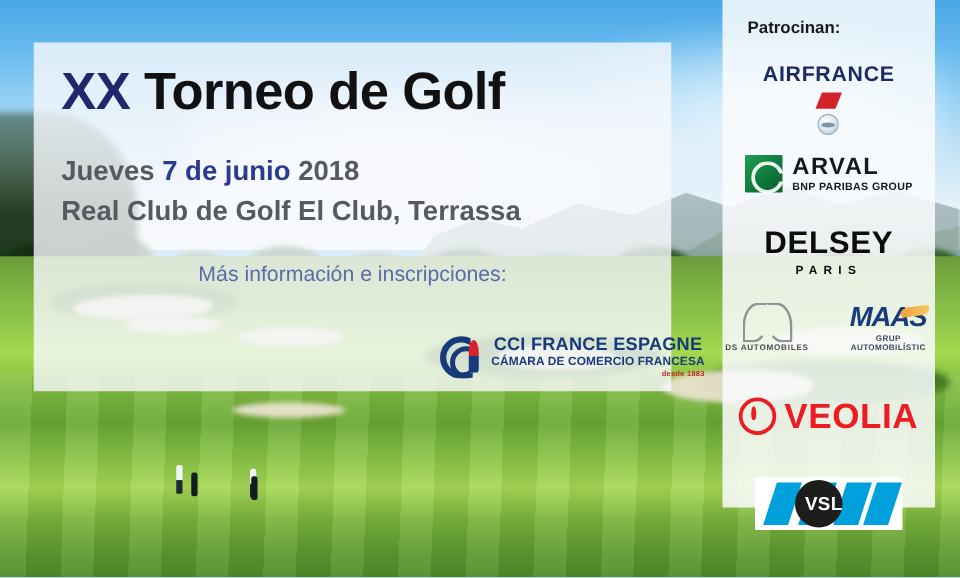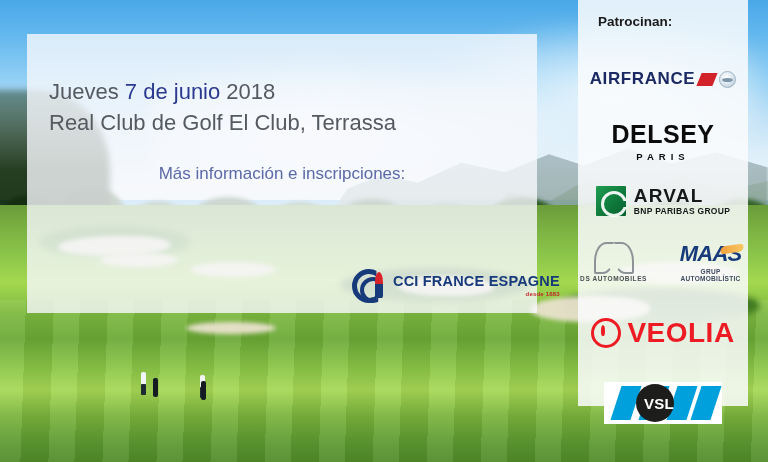--- a/index.html
+++ b/index.html
@@ -141,21 +141,21 @@
     letter-spacing: -0.5px;
     color: #111111;
     white-space: nowrap;
   }
   .headline .xx { color: #25256e; }
   .subline {
     margin-top: 26px;
     font-size: 22px;
     line-height: 1.42;
     color: #555a60;
-    font-weight: normal;
+    font-weight: bold;
     white-space: nowrap;
   }
   .subline .accent { color: #2b3a8f; }
   .contact {
     margin-top: 24px;
     font-size: 17px;
     line-height: 1.45;
     color: #55575c;
   }
   .contact .lead { color: #5b6aa8; text-align: center; }
@@ -227,21 +227,21 @@
     height: 56px;
   }
   .sp-af   { margin-top: 22px; }
   .sp-arv  { margin-top: 4px;  }
   .sp-del  { margin-top: 6px;  }
   .sp-cars { margin-top: 4px; gap: 24px; }
   .sp-veo  { margin-top: 16px; }
   .sp-vsl  { margin-top: 14px; }
 
   
-  .af-wrap { display:flex; align-items:center; gap:4px; }
+  .af-wrap { display:flex; align-items:center; gap:4px;flex-direction:column; }
   .af-text {
     font-size: 17px; font-weight: bold; color: #1b2a63;
     letter-spacing: .6px;
   }
   .af-stripe {
     width: 16px; height: 13px; background: #d2232a;
     transform: skewX(-22deg);
   }
   .af-globe {
     width: 15px; height: 15px; border-radius: 50%;
@@ -368,70 +368,74 @@
     <div class="bag" style="left:153px; top:378px;"></div>
     <div class="golfer" style="left:200px; top:375px;">
       <div class="g-body"></div>
       <div class="g-legs"></div>
     </div>
     <div class="bag" style="left:201px; top:381px;"></div>
   </div>
 
   <div class="info-panel">
 
+    <h1 class="headline">
+      <span class="xx">XX</span><span> Torneo de Golf</span>
+    </h1>
 
     <div class="subline">
       <div><span>Jueves </span><span class="accent">7 de junio</span><span> 2018</span></div>
       <div>Real Club de Golf El Club, Terrassa</div>
     </div>
 
     <div class="contact">
       <div class="lead">Más información e inscripciones:</div>
     </div>
 
     <div class="cci-logo">
       <div class="cci-mark">
         <div class="cci-c-outer"></div>
         <div class="cci-c-inner"></div>
         <div class="cci-flame"></div>
       </div>
       <div class="cci-txt">
         <div class="cci-t1">CCI FRANCE ESPAGNE</div>
+        <div class="cci-t2">CÁMARA DE COMERCIO FRANCESA</div>
         <div class="cci-t3">desde 1883</div>
       </div>
     </div>
 
   </div>
 
   <div class="sponsors">
 
     <div class="sponsors-title">Patrocinan:</div>
 
     <div class="sponsor-row sp-af">
       <div class="af-wrap">
         <span class="af-text">AIRFRANCE</span>
         <span class="af-stripe"></span>
         <span class="af-globe"></span>
-      </div>
-    </div>
-
-    <div class="sponsor-row sp-del">
-      <div class="delsey-wrap">
-        <div class="delsey-t1">DELSEY</div>
-        <div class="delsey-t2">PARIS</div>
       </div>
     </div>
 
     <div class="sponsor-row sp-arv">
       <div class="arval-wrap">
         <span class="arval-sq"></span>
         <span class="arval-txt">
           <span class="arval-t1" style="display:block">ARVAL</span>
           <span class="arval-t2" style="display:block">BNP PARIBAS GROUP</span>
         </span>
+      </div>
+    </div>
+
+    <div class="sponsor-row sp-del">
+      <div class="delsey-wrap">
+        <div class="delsey-t1">DELSEY</div>
+        <div class="delsey-t2">PARIS</div>
       </div>
     </div>
 
     <div class="sponsor-row sp-cars">
       <div class="ds-wrap">
         <div class="ds-mark"></div>
         <div class="ds-txt">DS AUTOMOBILES</div>
       </div>
       <div class="maas-wrap">
         <div class="maas-t1">

